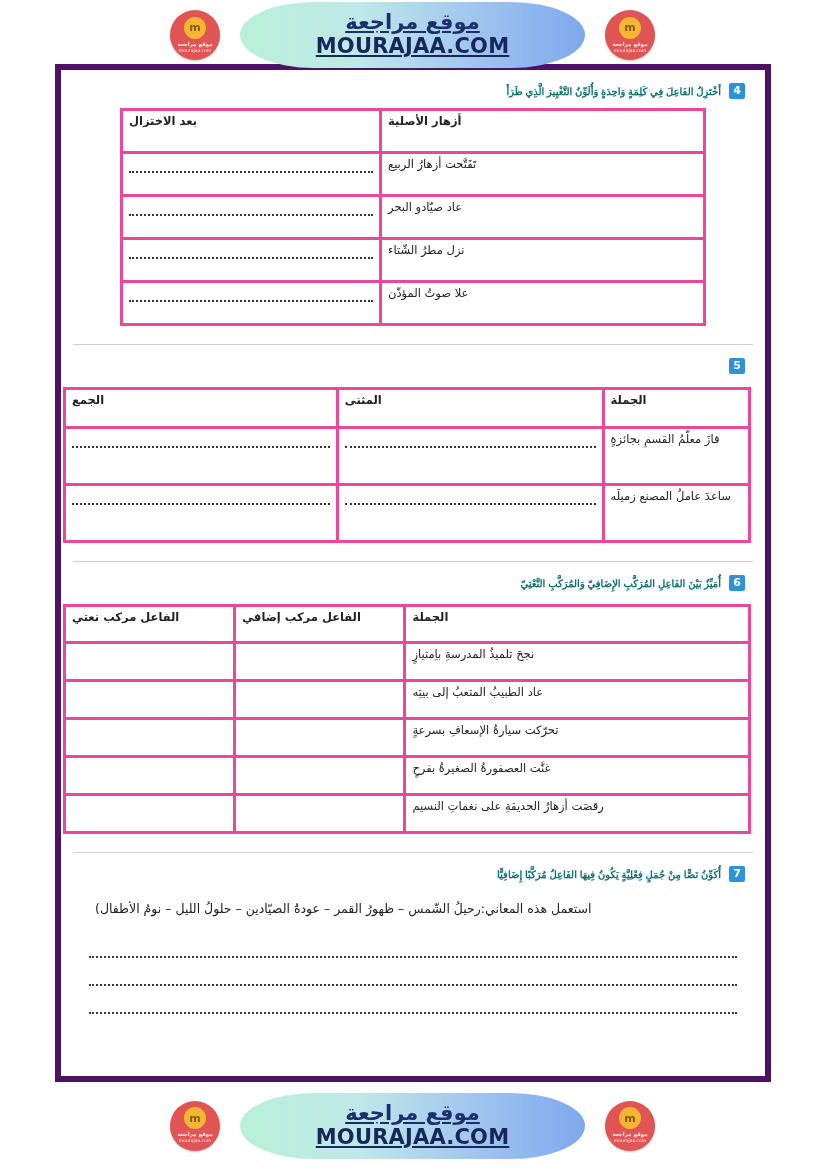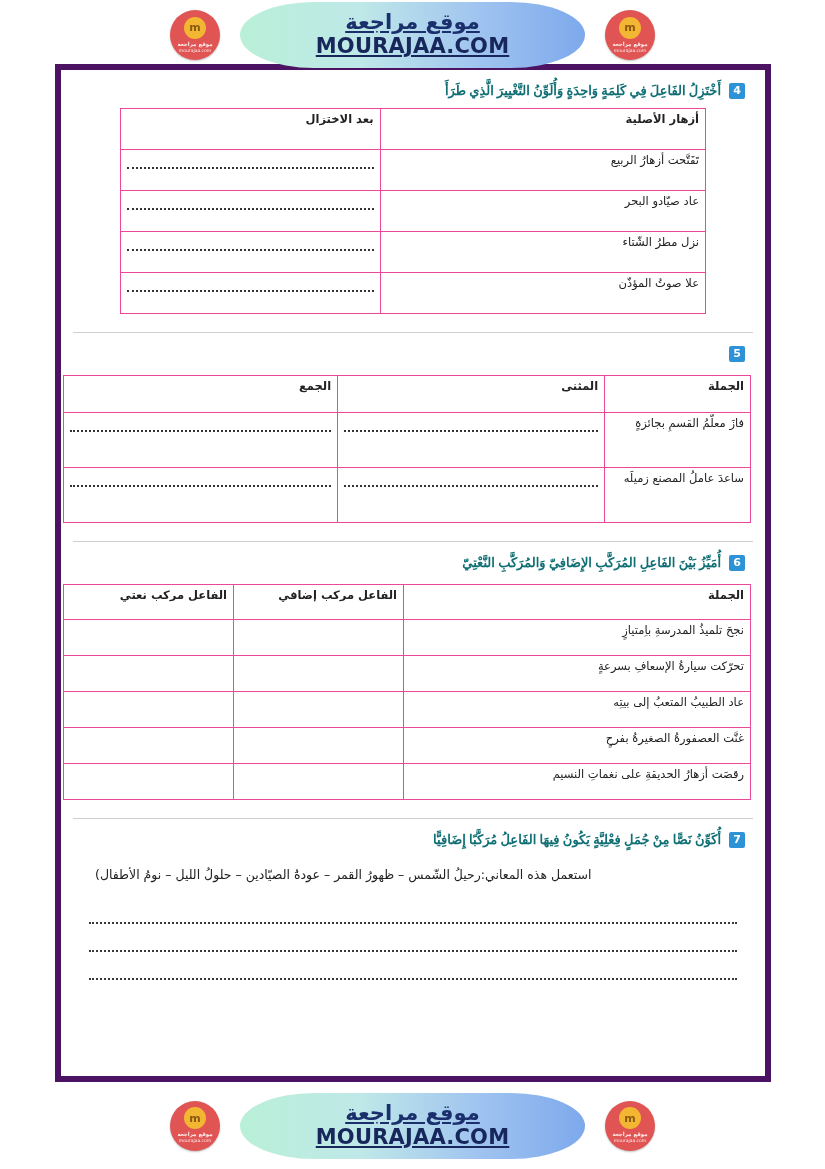--- a/index.html
+++ b/index.html
@@ -157,43 +157,43 @@
     background: #2e93d6;
     color: #ffffff;
     font-size: 11px;
     font-weight: bold;
     line-height: 16px;
     text-align: center;
     border-radius: 2px;
     font-family: "DejaVu Sans", sans-serif;
   }
   .ex-title {
-    font-size: 13px;
+    font-size: 10px;
     font-weight: bold;
     color: #0f6f74;
     white-space: nowrap;
-    font-family: Liberation Serif, serif;
+    font-family: Liberation Sans, sans-serif;
   }
 
   
   table.sheet-table {
     border-collapse: collapse;
     direction: rtl;
     background: transparent;
     position: relative;
     z-index: 2;
   }
   table.sheet-table td, table.sheet-table th {
-    border: 1px solid #ec4899;
+    border: 3px solid #ec4899;
     padding: 3px 6px;
     vertical-align: top;
     font-size: 11.5px;
     color: #222;
     font-weight: normal;
-    text-align: right;
+    text-align: left;
     background: transparent;
   }
   table.sheet-table th {
     font-weight: bold;
     font-size: 11.5px;
   }
   .dotrow {
     border-bottom: 2px dotted #333;
     height: 0;
     margin-top: 14px;
@@ -361,26 +361,26 @@
             <th class="c-sent">الجملة</th>
             <th class="c-idafi">الفاعل مركب إضافي</th>
             <th class="c-naati">الفاعل مركب نعتي</th>
           </tr>
           <tr>
             <td>نجحَ تلميذُ المدرسةِ باِمتيازٍ</td>
             <td></td>
             <td></td>
           </tr>
           <tr>
+            <td>عاد الطبيبُ المتعبُ إلى بيتِه</td>
+            <td></td>
+            <td></td>
+          </tr>
+          <tr>
             <td>تحرّكت سيارةُ الإسعافِ بسرعةٍ</td>
-            <td></td>
-            <td></td>
-          </tr>
-          <tr>
-            <td>عاد الطبيبُ المتعبُ إلى بيتِه</td>
             <td></td>
             <td></td>
           </tr>
           <tr>
             <td>غنَّت العصفورةُ الصغيرةُ بفرحٍ</td>
             <td></td>
             <td></td>
           </tr>
           <tr>
             <td>رقصَت أزهارُ الحديقةِ على نغماتِ النسيم</td>

